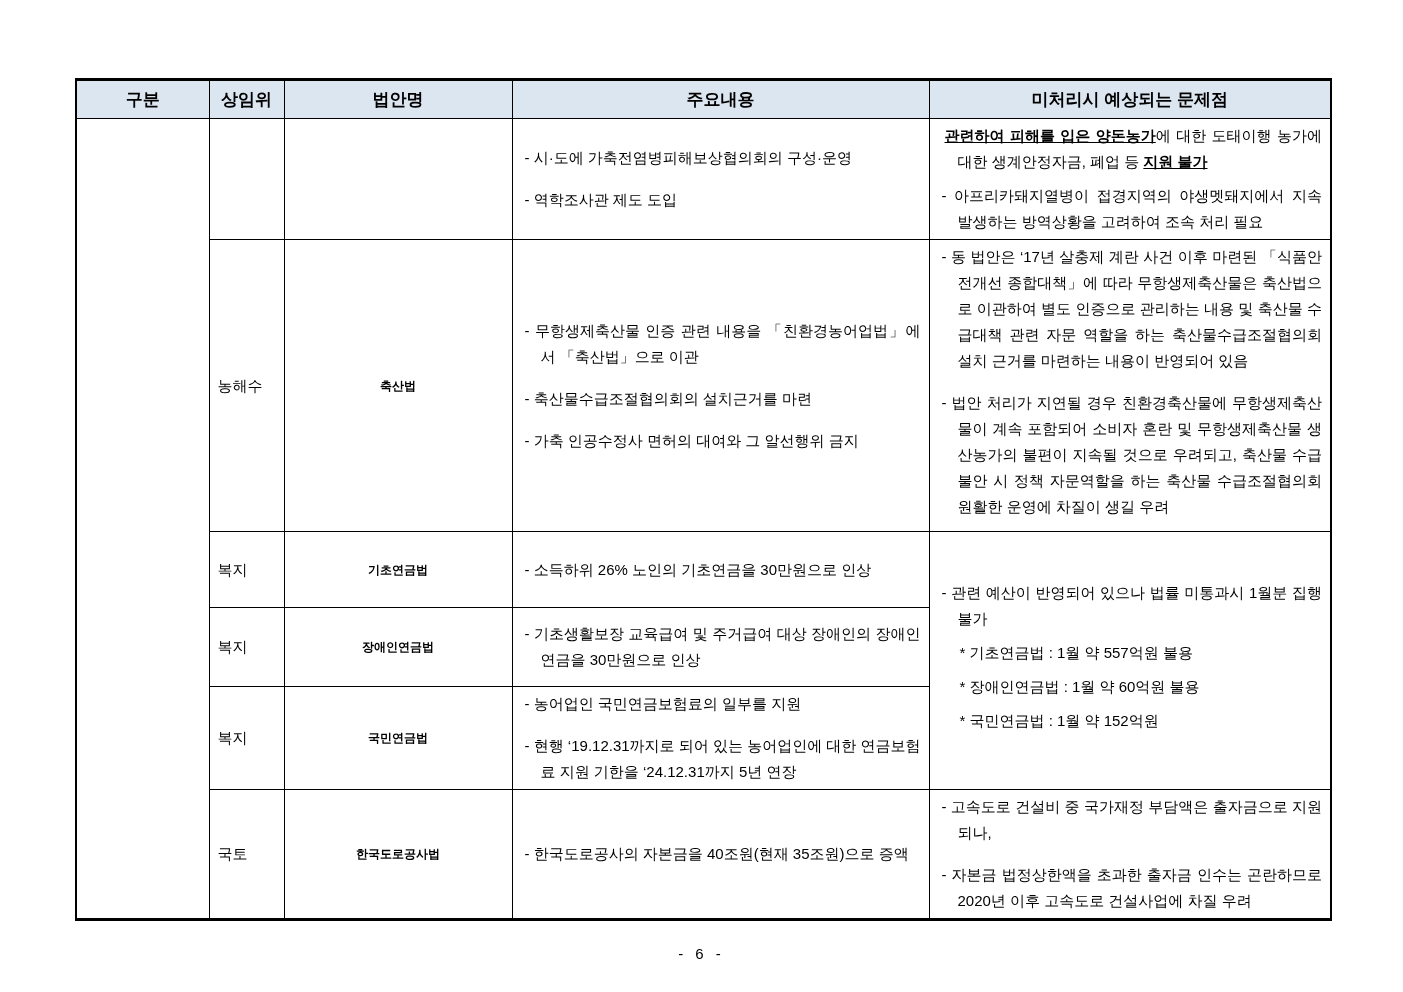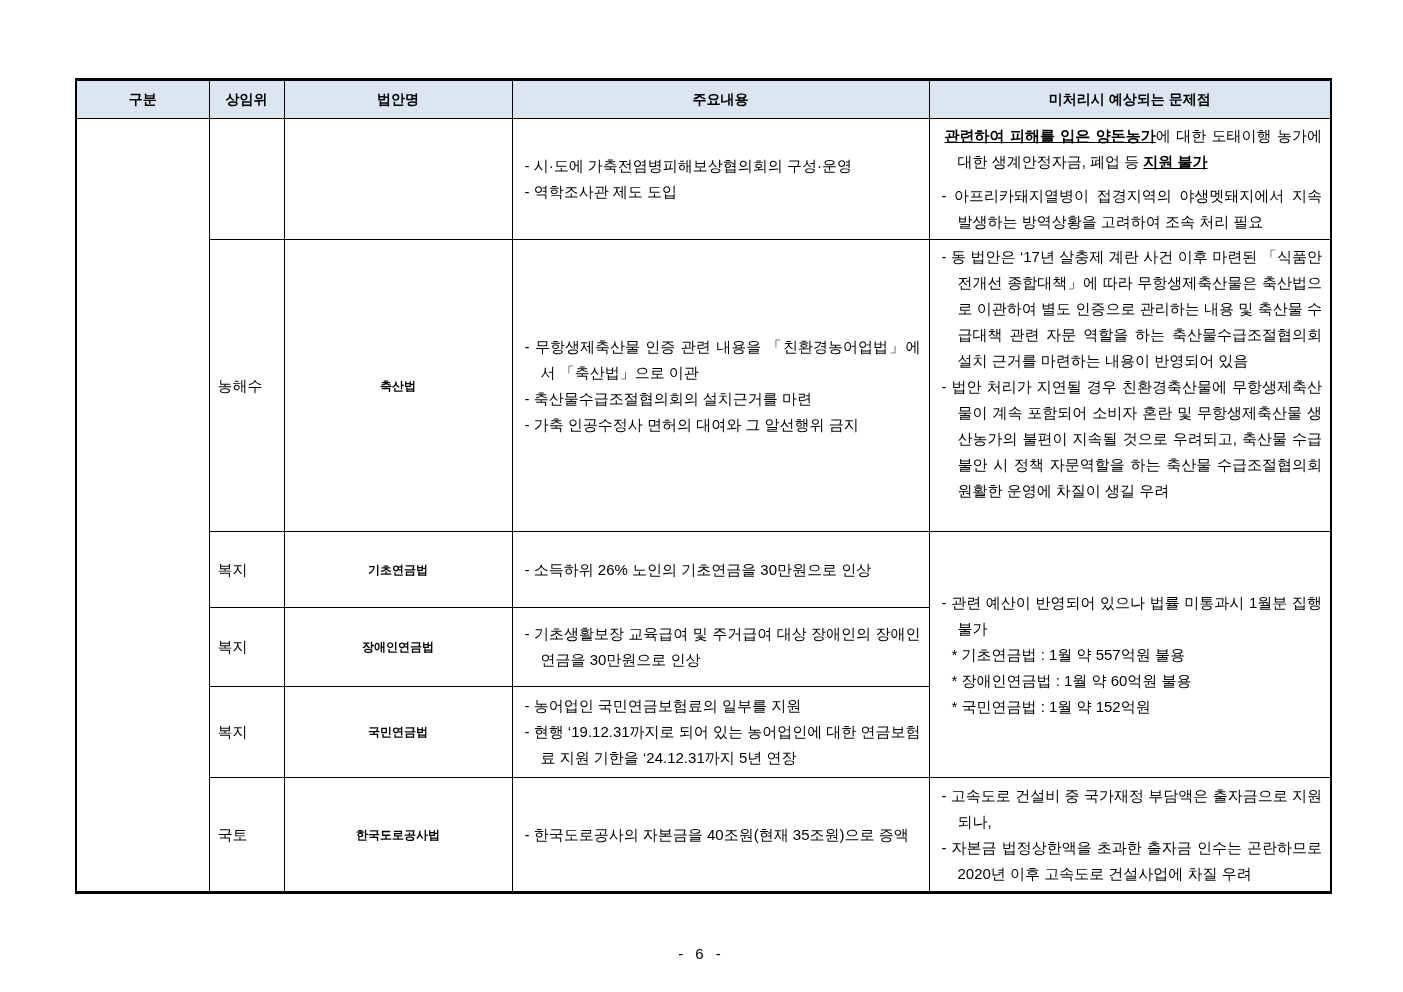--- a/index.html
+++ b/index.html
@@ -27,54 +27,54 @@
     border-bottom-width: 3px;
   }
   .doc-table th, .doc-table td {
     border: 1px solid #000;
     box-sizing: border-box;
     color: #000;
   }
   .doc-table th {
     background: #dce6f1;
     font-weight: bold;
-    font-size: 14px;
+    font-size: 17px;
     text-align: center;
     height: 39px;
     padding: 2px 4px;
   }
   .doc-table td {
     font-size: 15px;
     line-height: 26px;
     padding: 4px 8px;
     vertical-align: middle;
   }
   td.center { text-align: left; }
   td.bill-cell { font-weight: bold; font-size: 12px; text-align: center; }
   td.text-cell { text-align: justify; word-break: break-all; }
   td.v-top { vertical-align: top; }
   .para {
     margin: 0;
     padding-left: 20px;
     text-indent: -16px;
   }
-  .para + .para { margin-top: 0px; }
+  .para + .para { margin-top: 16px; }
   .lead-para {
     margin: 0;
     padding-left: 20px;
     text-indent: -13px;
   }
   .gap-sm { margin-top: 8px; }
   .gap-lg { margin-top: 26px; }
   .bu {
     font-weight: bold;
     text-decoration: underline;
   }
   .note-item {
-    margin: 0;
+    margin: 8px;
     padding-left: 14px;
     text-indent: 0;
   }
   .page-footer {
     position: absolute;
     top: 945px;
     left: 0;
     width: 1403px;
     text-align: center;
     font-size: 15px;

